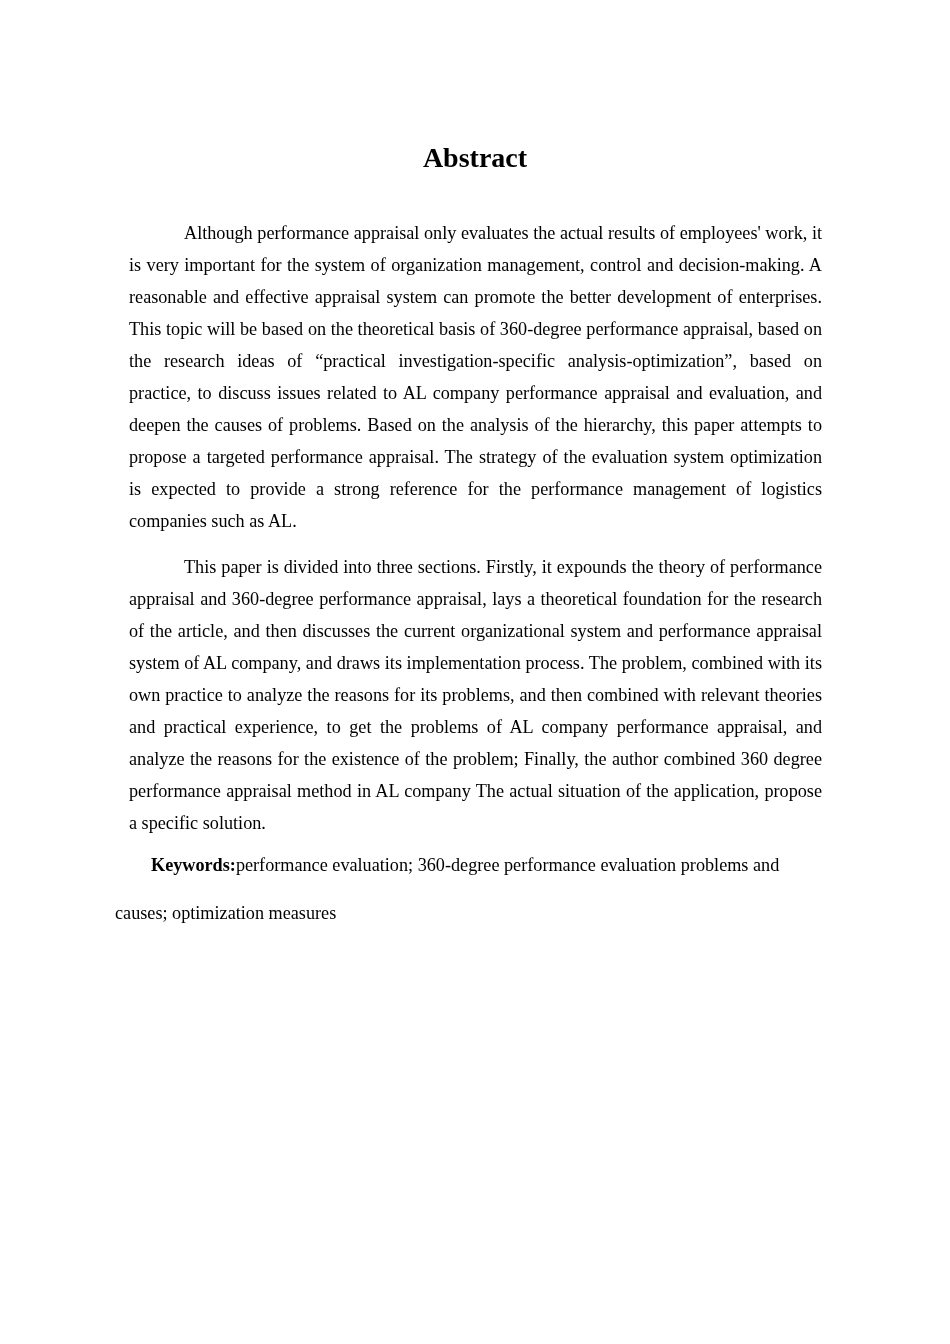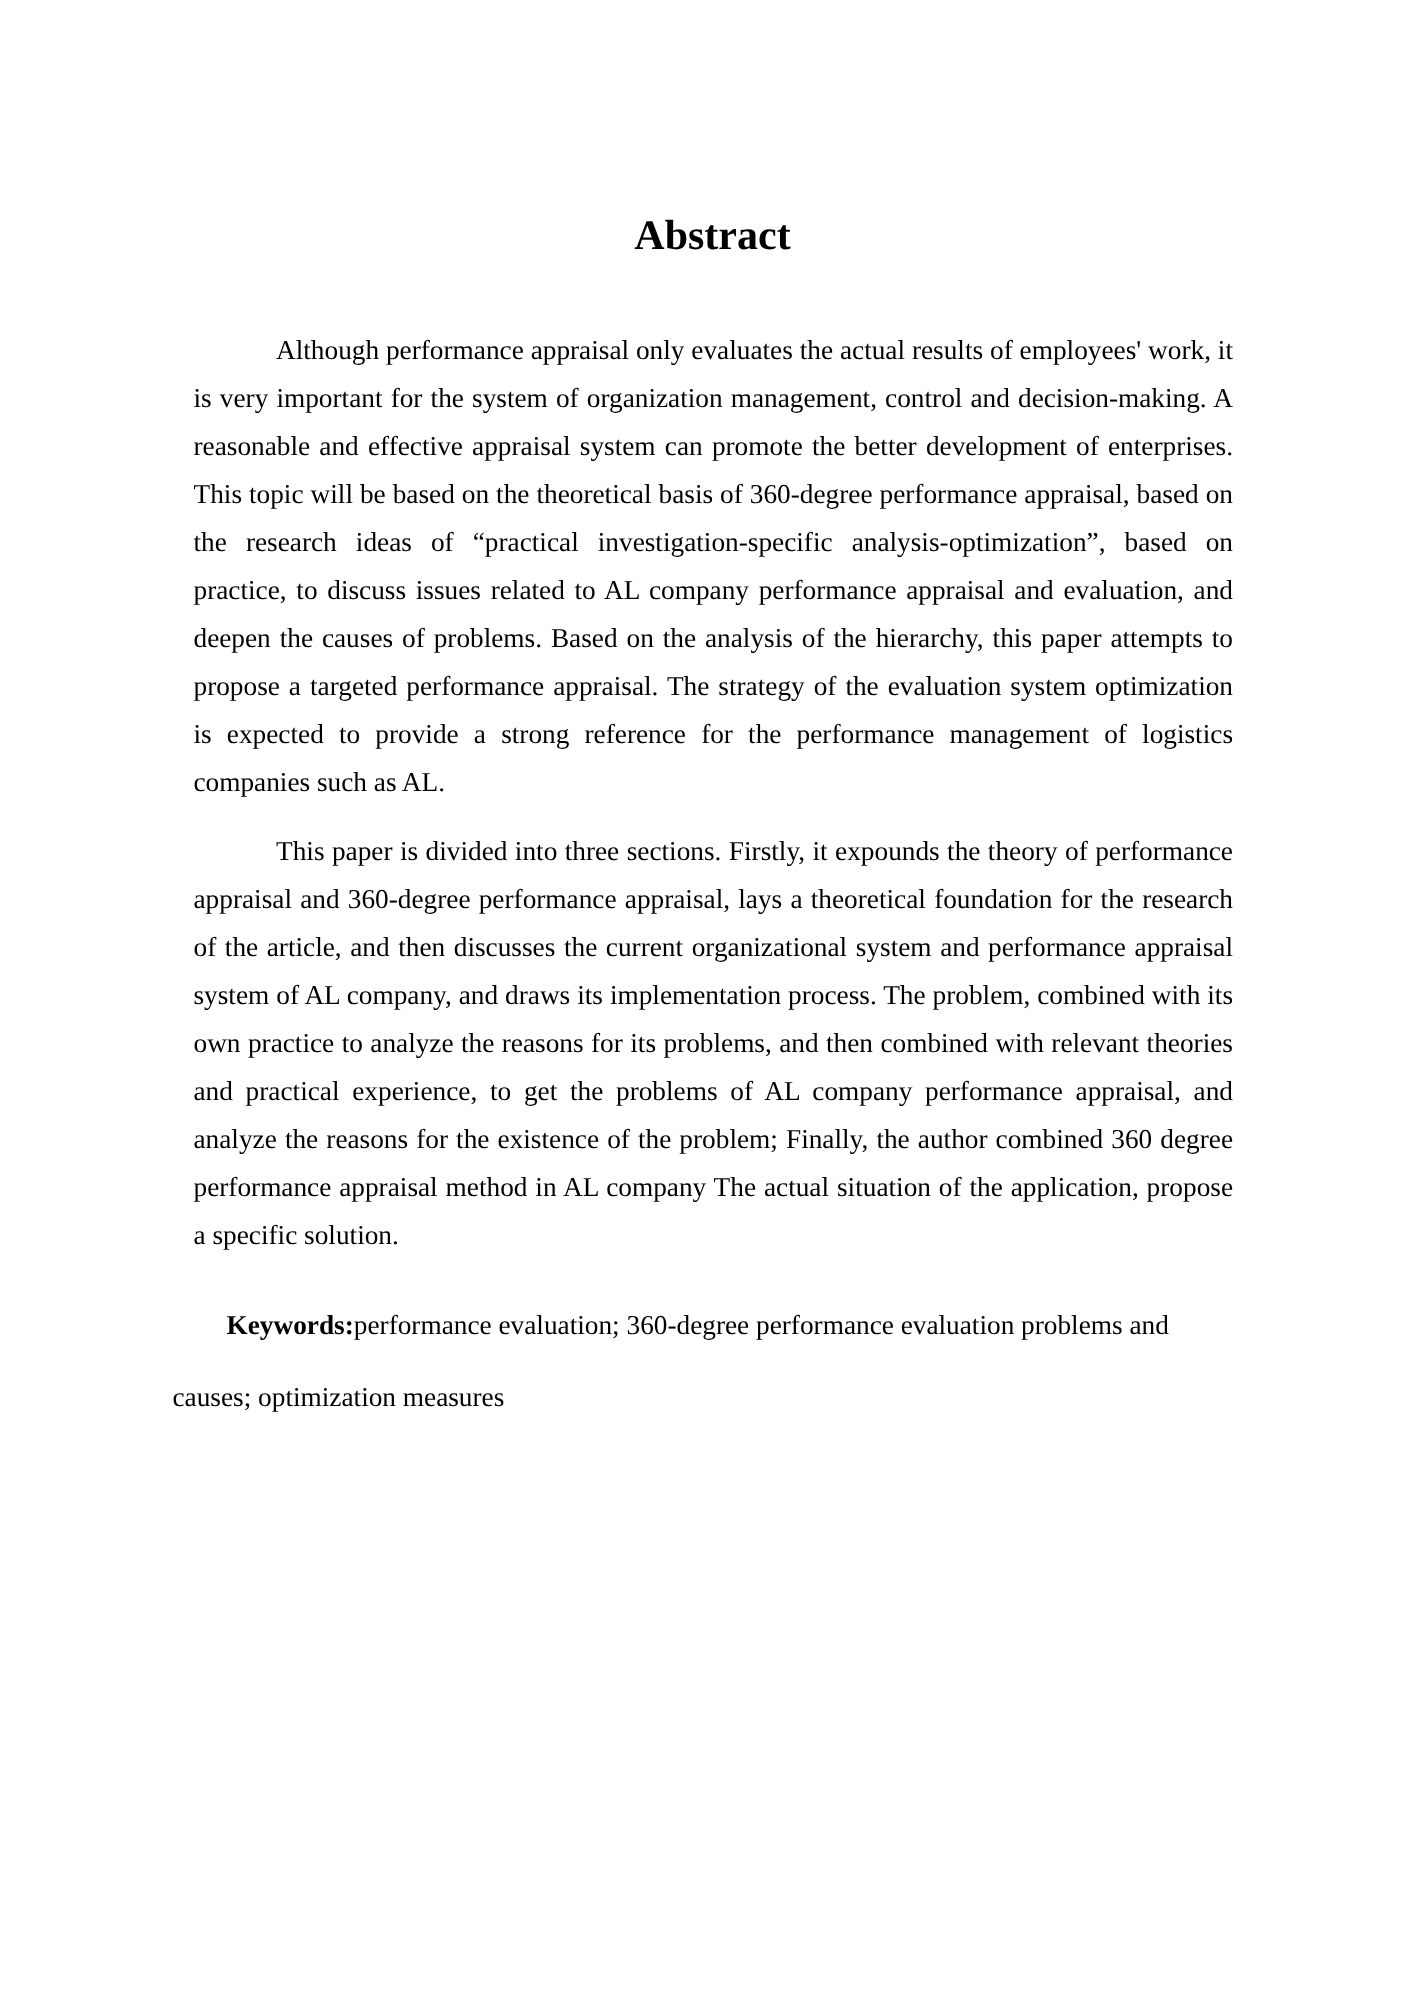--- a/index.html
+++ b/index.html
@@ -12,21 +12,21 @@
     .title {
       position: absolute; top: 140px; left: 0; width: 950px;
       text-align: center; font-weight: bold; font-size: 28px; line-height: 36px;
     }
     .body {
       position: absolute; left: 115px; width: 721px; top: 203px;
       font-size: 18.2px; line-height: 32px; text-align: justify;
     }
     .body p { margin: 14px; text-indent: 55px; }
     .keywords {
-      position: absolute; left: 115px; width: 721px; top: 859px;
+      position: absolute; left: 115px; width: 721px; top: 841px;
       font-size: 18.2px; line-height: 48px; text-indent: 36px;
     }
     .keywords .kw-label { font-weight: bold; }
   </style>
 </head>
 <body>
 
 <div class="page">
   <div class="title">Abstract</div>
   <div class="body">

